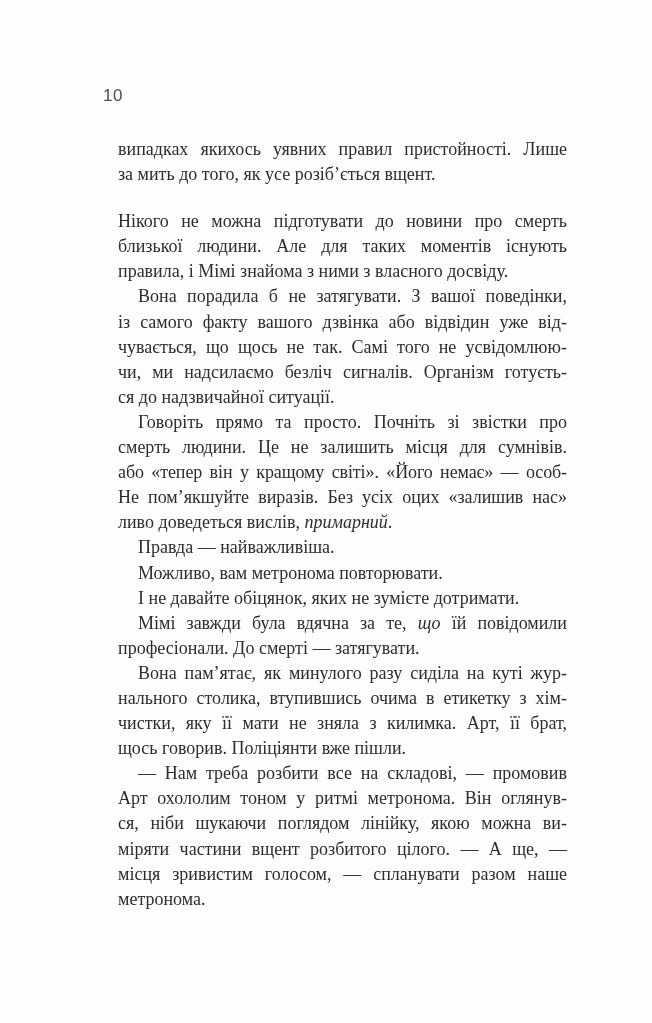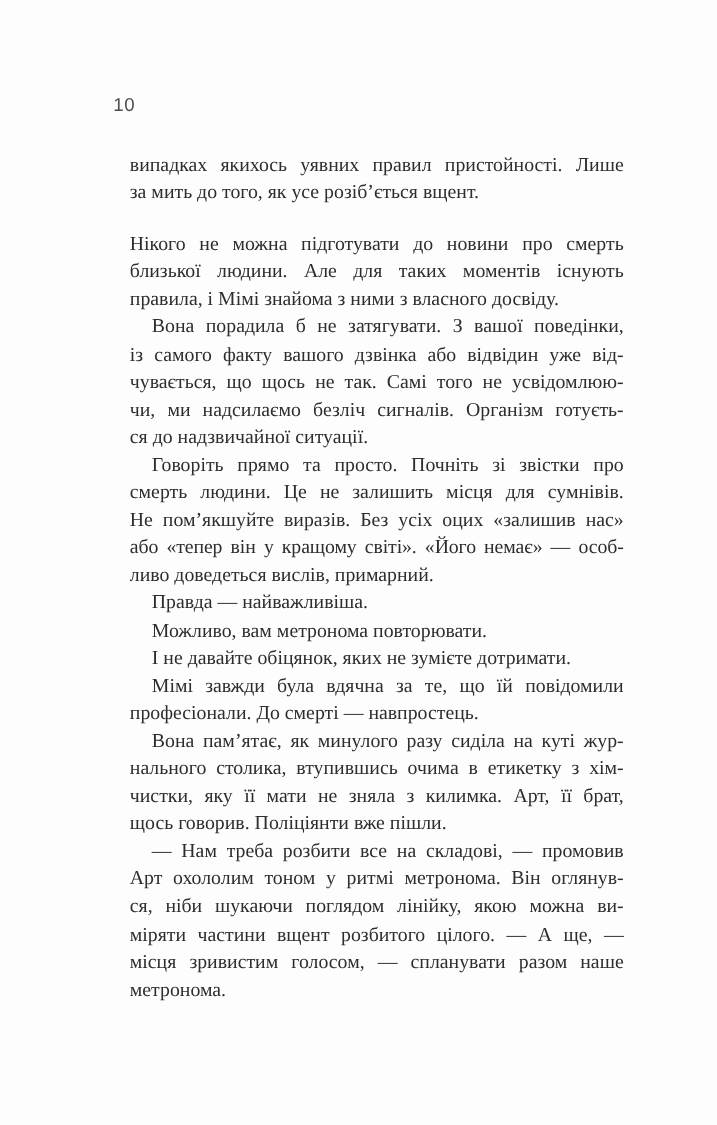--- a/index.html
+++ b/index.html
@@ -28,21 +28,21 @@
   }
   .para { margin: 0; }
   .para.gap { margin-top: 22px; }
   .line {
     text-align: justify;
     text-align-last: justify;
     white-space: nowrap;
   }
   .line.last { text-align-last: left; }
   .line.indent { margin-left: 20px; }
-  .it { }
+  .it { font-style: italic; }
 </style>
 </head>
 <body style="--bg: #fdfdfd; --fg: #2d2d2d; --pagenum: #4e4e4e;">
 
 <div class="page-number">10</div>
 
 <div class="page-text">
     <div class="para">
       <div class="line"><span>випадках якихось уявних правил пристойності. Лише</span></div>
       <div class="line last"><span>за мить до того, як усе розіб’ється вщент.</span></div>
@@ -55,36 +55,36 @@
     <div class="para">
       <div class="line indent"><span>Вона порадила б не затягувати. З вашої поведінки,</span></div>
       <div class="line"><span>із самого факту вашого дзвінка або відвідин уже від-</span></div>
       <div class="line"><span>чувається, що щось не так. Самі того не усвідомлюю-</span></div>
       <div class="line"><span>чи, ми надсилаємо безліч сигналів. Організм готуєть-</span></div>
       <div class="line last"><span>ся до надзвичайної ситуації.</span></div>
     </div>
     <div class="para">
       <div class="line indent"><span>Говоріть прямо та просто. Почніть зі звістки про</span></div>
       <div class="line"><span>смерть людини. Це не залишить місця для сумнівів.</span></div>
+      <div class="line" style="letter-spacing: -0.1px;"><span>або «тепер він у кращому світі». «Його немає» — особ-</span></div>
       <div class="line"><span>Не пом’якшуйте виразів. Без усіх оцих «залишив нас»</span></div>
-      <div class="line" style="letter-spacing: -0.1px;"><span>або «тепер він у кращому світі». «Його немає» — особ-</span></div>
       <div class="line last"><span>ливо доведеться вислів, </span><span class="it">примарний</span><span>.</span></div>
     </div>
     <div class="para">
       <div class="line last indent"><span>Правда — найважливіша.</span></div>
     </div>
     <div class="para">
       <div class="line last indent"><span>Можливо, вам метронома повторювати.</span></div>
     </div>
     <div class="para">
       <div class="line last indent"><span>І не давайте обіцянок, яких не зумієте дотримати.</span></div>
     </div>
     <div class="para">
       <div class="line indent"><span>Мімі завжди була вдячна за те, </span><span class="it">що</span><span> їй повідомили</span></div>
-      <div class="line last"><span>професіонали. До смерті — навпростець.</span></div>
+      <div class="line last"><span>професіонали. До смерті — затягувати.</span></div>
     </div>
     <div class="para">
       <div class="line indent"><span>Вона пам’ятає, як минулого разу сиділа на куті жур-</span></div>
       <div class="line"><span>нального столика, втупившись очима в етикетку з хім-</span></div>
       <div class="line"><span>чистки, яку її мати не зняла з килимка. Арт, її брат,</span></div>
       <div class="line last"><span>щось говорив. Поліціянти вже пішли.</span></div>
     </div>
     <div class="para">
       <div class="line indent"><span>— Нам треба розбити все на складові, — промовив</span></div>
       <div class="line"><span>Арт охололим тоном у ритмі метронома. Він оглянув-</span></div>

